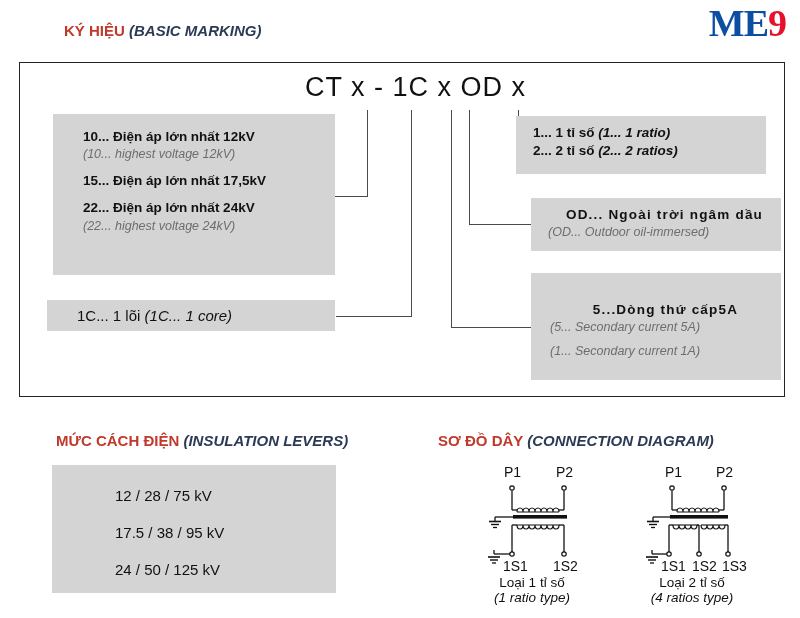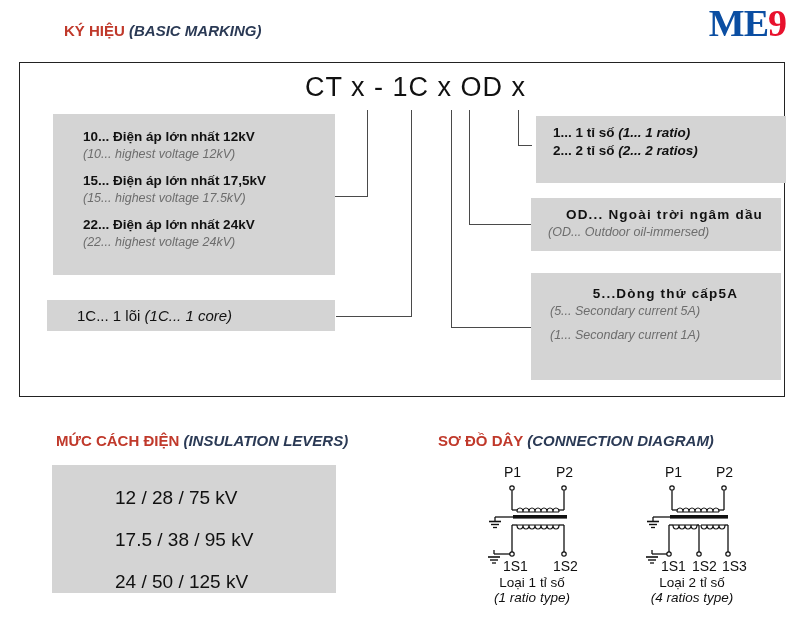--- a/index.html
+++ b/index.html
@@ -39,34 +39,34 @@
   .gbox .row { margin: 0; }
 
   #box-voltage { left: 53px; top: 114px; width: 282px; height: 161px; padding: 14px 0 0 30px; }
   #box-voltage .grp { margin-bottom: 9px; }
 
   #box-core { left: 47px; top: 300px; width: 288px; height: 31px;
               display: flex; align-items: center; padding-left: 30px; }
   #box-core .line { font-size: 15px; color: #111; white-space: nowrap; }
   #box-core .line i { color: #111; }
 
-  #box-ratio { left: 536px; top: 116px; width: 250px; height: 67px; padding: 8px 0 0 17px; }
+  #box-ratio { left: 516px; top: 116px; width: 250px; height: 58px; padding: 8px 0 0 17px; }
   #box-od    { left: 531px; top: 198px; width: 250px; height: 53px; padding: 8px 0 0 17px; }
-  #box-sec   { left: 531px; top: 273px; width: 250px; height: 107px; padding: 12px 0 0 19px; }
+  #box-sec   { left: 531px; top: 273px; width: 250px; height: 107px; padding: 28px 0 0 19px; }
   #box-sec .grp { margin-bottom: 7px; }
   .spaced { letter-spacing: 1.2px; text-align: center; }
 
   
   .ln { position: absolute; background: #4a4a4a; }
   .lnv { width: 1.3px; }
   .lnh { height: 1.3px; }
 
   
   #insul-box { left: 52px; top: 465px; width: 284px; height: 128px; }
-  #insul-box .cell { font-size: 19px; color: #111; padding-left: 63px; white-space: nowrap; }
+  #insul-box .cell { font-size: 15px; color: #111; padding-left: 63px; white-space: nowrap; }
   #insul-box .cell:nth-child(1) { padding-top: 22px; }
   #insul-box .cell { margin-bottom: 20px; }
 
   
   .diagram { position: absolute; }
   .term-label { position: absolute; font-size: 14px; color: #111; white-space: nowrap; }
   .cap { position: absolute; text-align: center; width: 160px; font-size: 13.5px; color: #111; }
   .cap .en { font-style: italic; }
 
   svg { display: block; }
@@ -104,21 +104,20 @@
   <div class="ln lnv abs" style="left:518px; top:110px; height:36px;"></div>
   <div class="ln lnh abs" style="left:518px; top:145px; width:14px;"></div>
 
   <div id="box-voltage" class="abs gbox">
     <div class="grp">
       <div class="row vn">10... Điện áp lớn nhất 12kV</div>
       <div class="row en">(10... highest voltage 12kV)</div>
     </div>
     <div class="grp">
       <div class="row vn">15... Điện áp lớn nhất 17,5kV</div>
-      <div class="row en">(15... highest voltage 17.5kV)</div>
     </div>
     <div class="grp">
       <div class="row vn">22... Điện áp lớn nhất 24kV</div>
       <div class="row en">(22... highest voltage 24kV)</div>
     </div>
   </div>
 
   <div id="box-core" class="abs gbox">
     <div class="line">
       <span>1C... 1 lõi</span>

